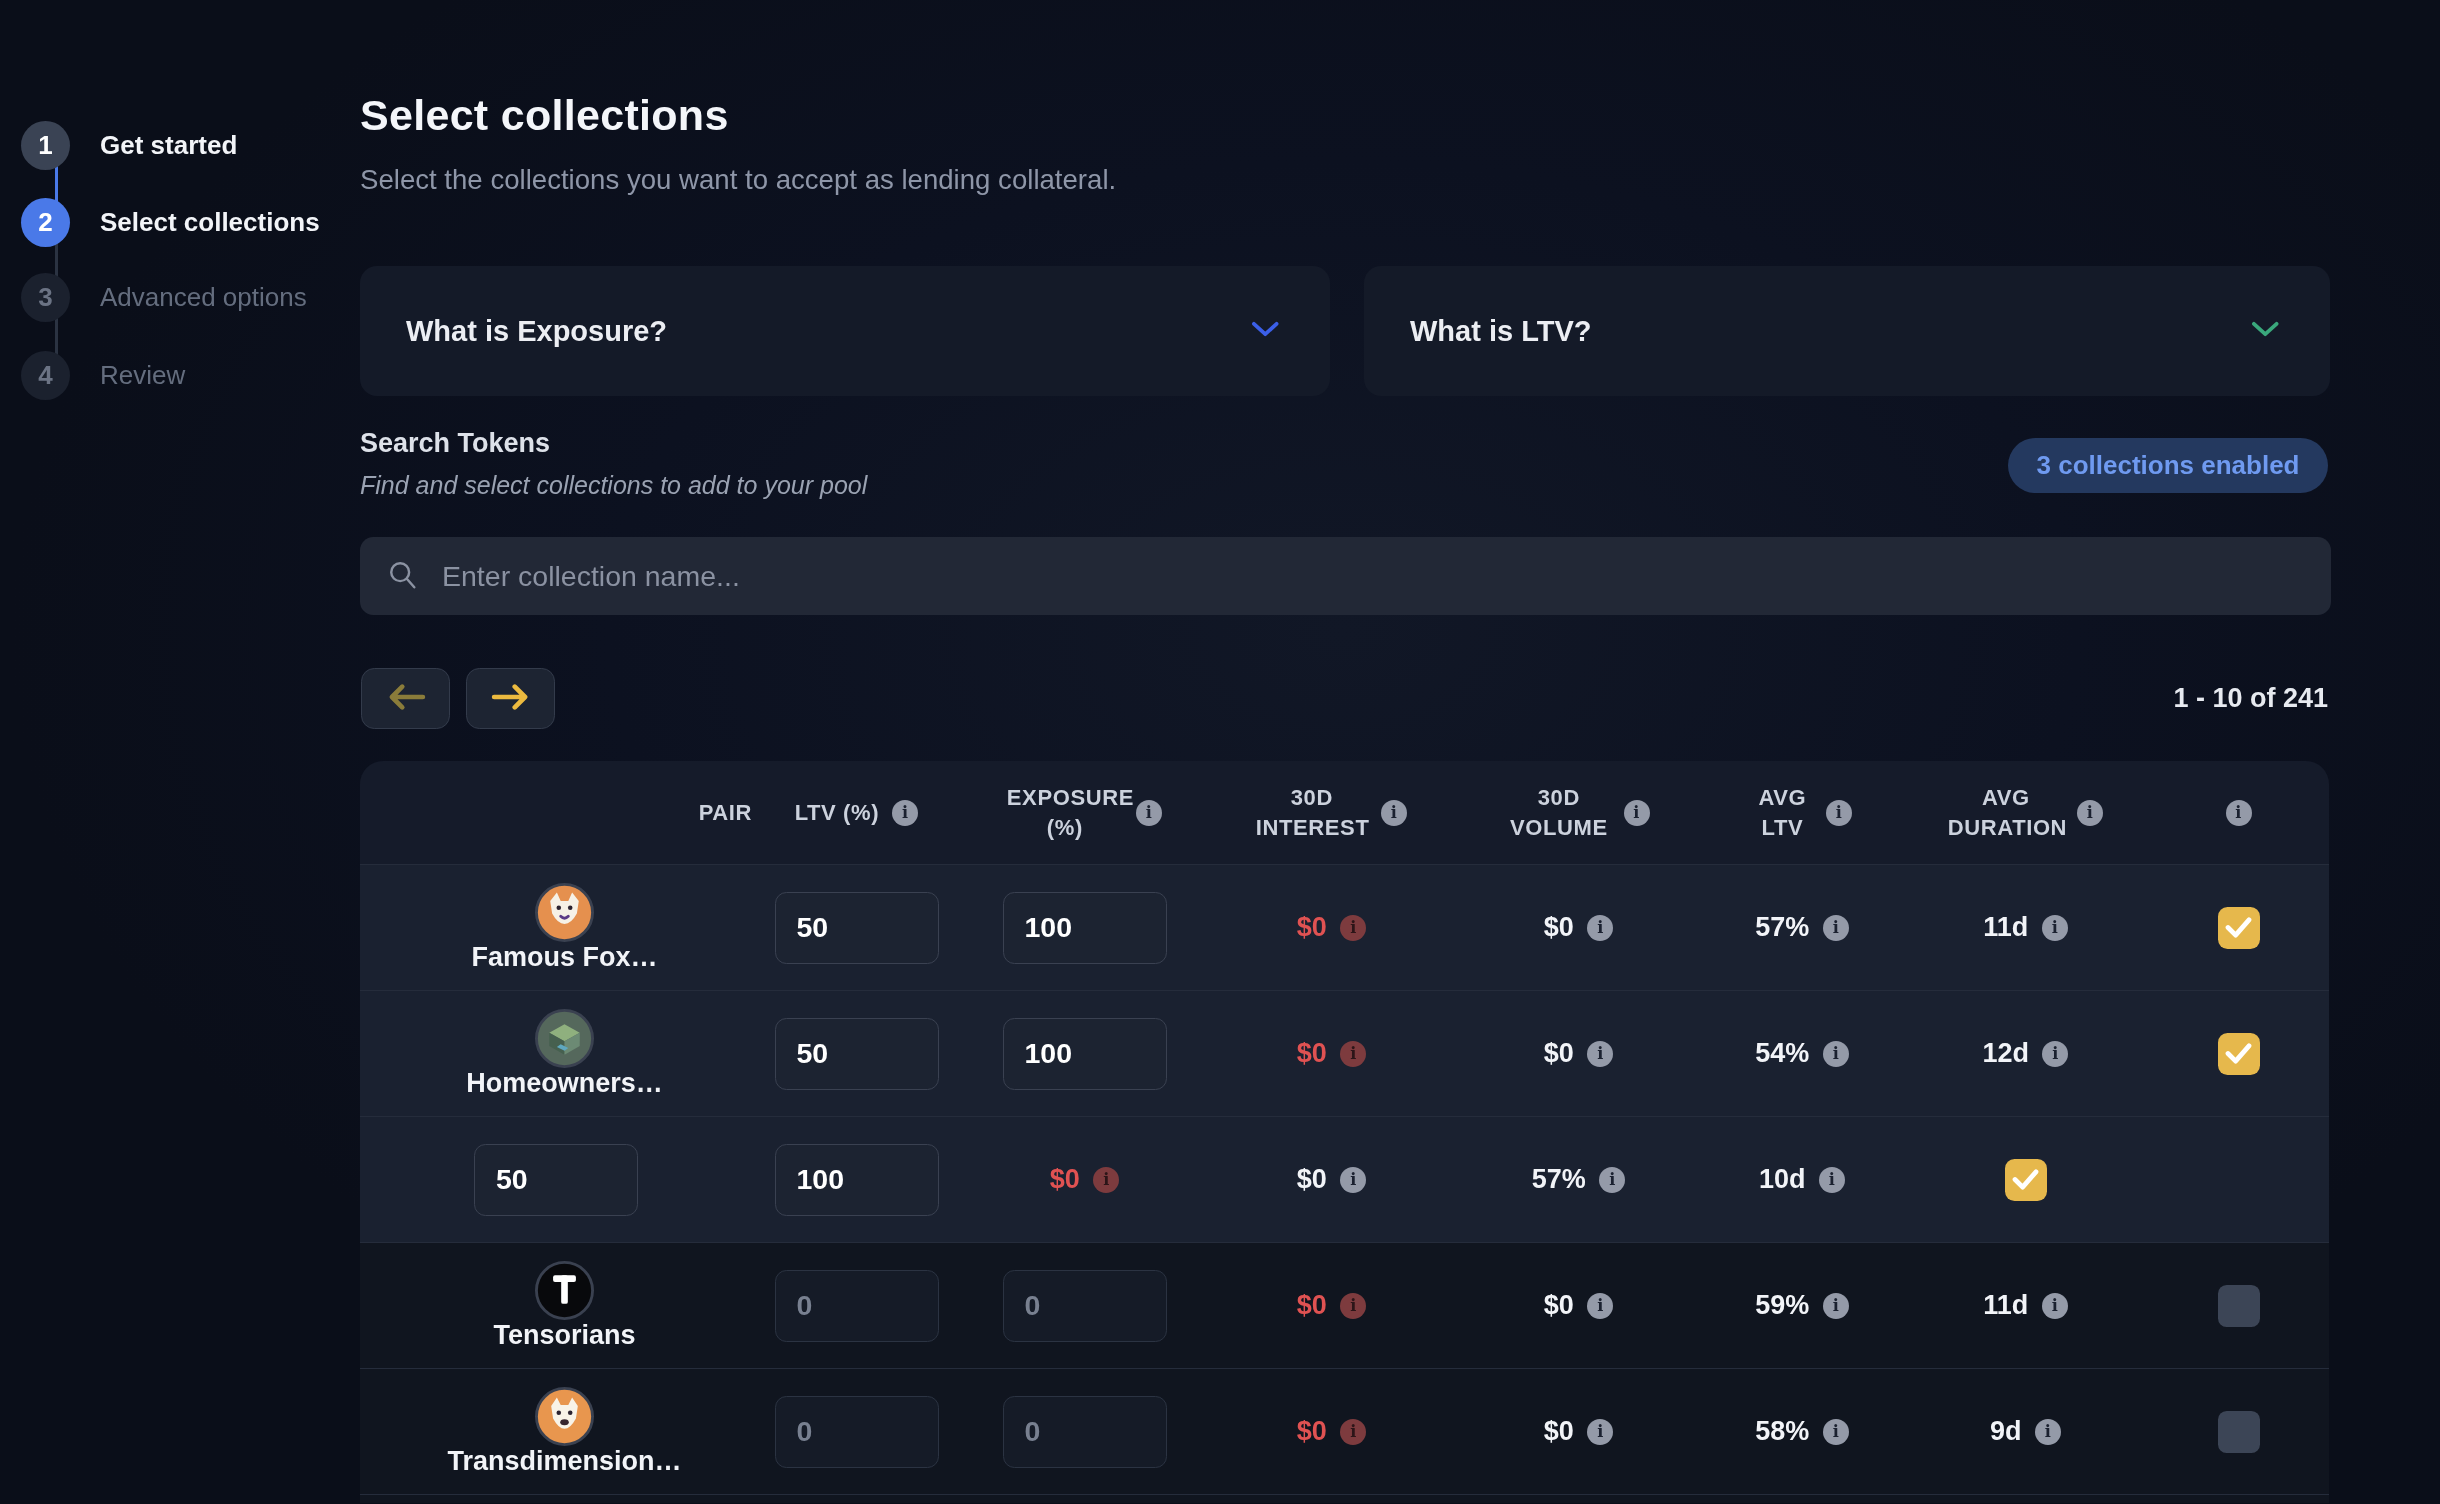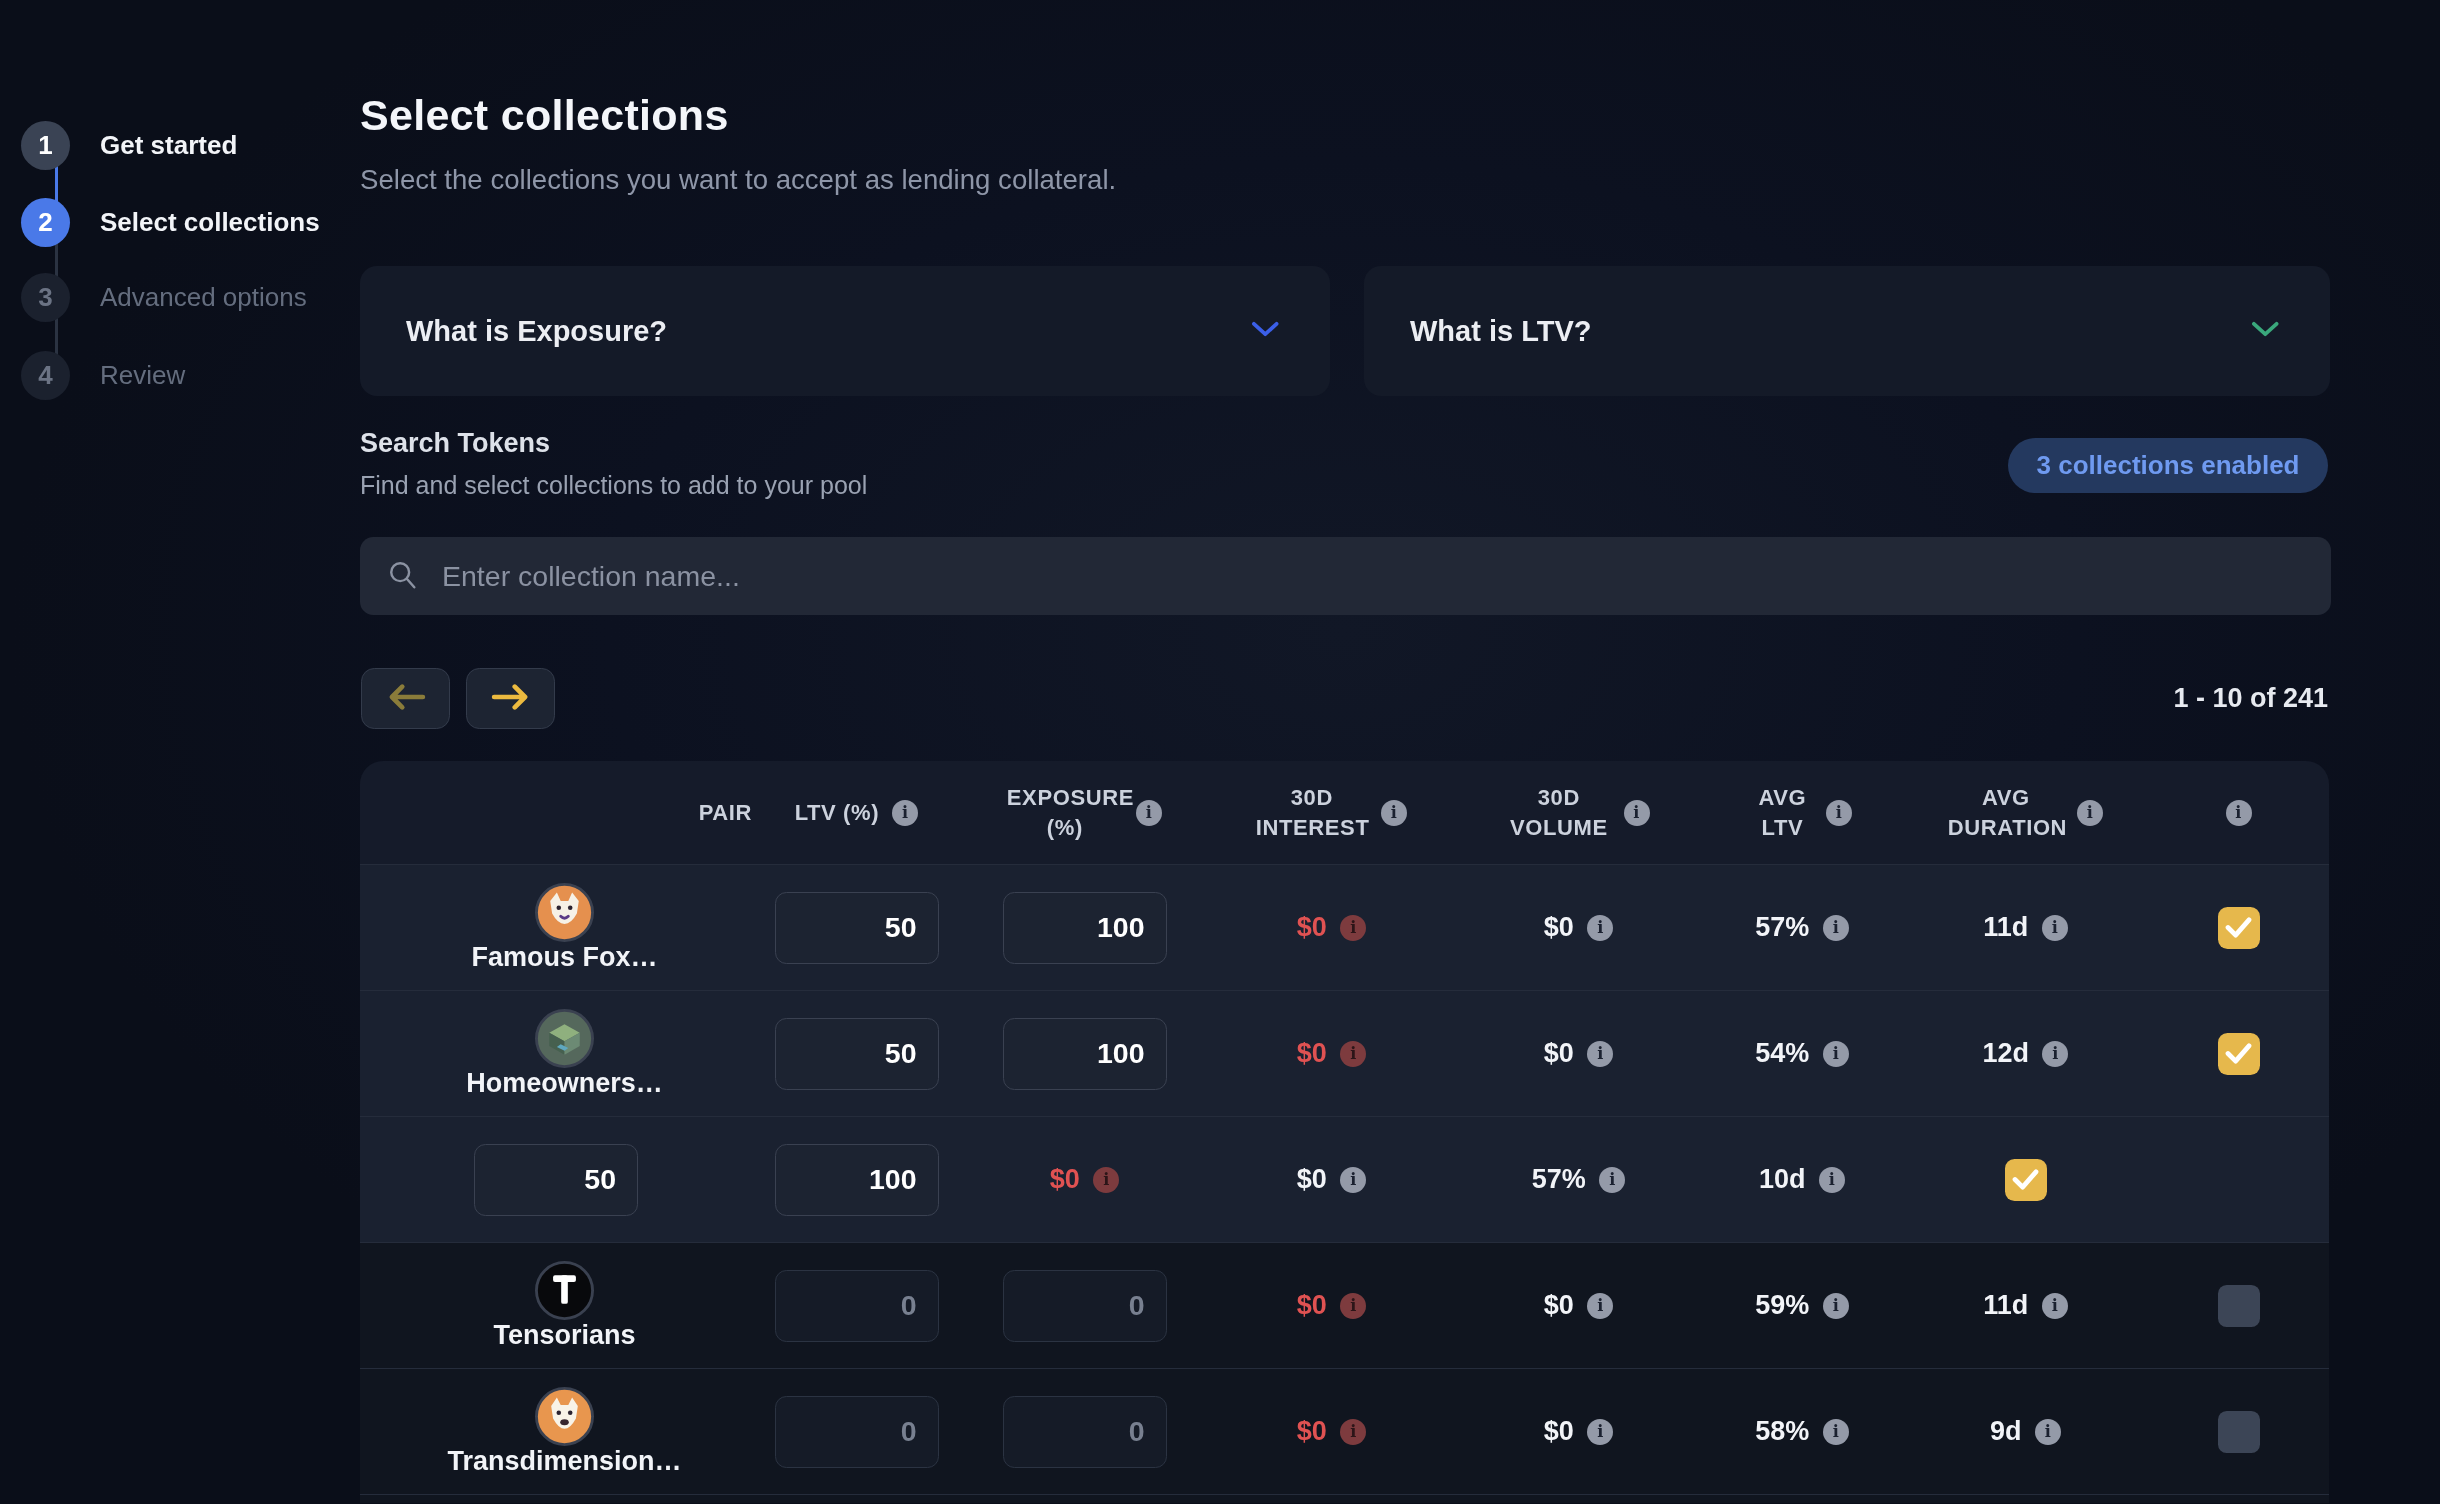--- a/index.html
+++ b/index.html
@@ -36,21 +36,21 @@
   .faq-card {
     position:absolute; top:266px; height:130px; background:#141a28; border-radius:17px;
     display:flex; align-items:center; justify-content:space-between; padding:0 51px 0 46px; cursor:pointer;
   }
   .faq-exposure { left:360px; width:970px; }
   .faq-ltv { left:1364px; width:966px; }
   .faq-q { font-size:29px; font-weight:700; color:#eceef3; }
 
   
   .search-title { position:absolute; left:360px; top:428px; font-size:27px; font-weight:700; color:#dde1e9; }
-  .search-sub { position:absolute; left:360px; top:471px; font-size:25px; color:#9aa2b2; }
+  .search-sub { position:absolute; left:360px; top:471px; font-size:25px; color:#9aa2b2;font-style:italic; }
   .badge {
     position:absolute; top:438px; right:113px; height:55px; border-radius:27.6px; background:#24395f;
     display:flex; align-items:center; padding:0 28.5px; font-size:26px; font-weight:700; color:#6f9af0;
   }
   .search-bar {
     position:absolute; left:360px; top:537px; width:1971px; height:78px; background:#222836;
     border-radius:13.3px; display:flex; align-items:center; padding:0 27px; gap:23px;
   }
   .search-bar input {
     background:transparent; border:none; outline:none; color:#c7ccd6; font-size:28.5px; flex:1;
@@ -83,21 +83,20 @@
 
   .cell-pair { display:flex; align-items:center; padding-left:17px;flex-direction:column; }
   .pair-name { font-size:27px; font-weight:700; color:#f2f4f8; white-space:nowrap; }
   .avatar { width:59px; height:59px; flex:0 0 auto; }
 
   .cell-center { display:flex; align-items:center; justify-content:center; gap:13.3px; }
   .num-input {
     width:164px; height:72px; border-radius:11.4px; background:#1c2331; border:1px solid #3a4151;
     color:#fff; font-size:28.5px; font-weight:700; padding:0 21px; outline:none;
     font-family:"Liberation Sans","DejaVu Sans",sans-serif;
-    text-align:right;
   }
   .row-disabled .num-input { background:#151b27; border-color:#2b3342; color:#788090; font-weight:600; }
 
   .val { font-size:27px; font-weight:700; color:#f2f4f8; white-space:nowrap; }
   .val-red { color:#e05252; }
 
   .info {
     width:26px; height:26px; border-radius:50%; background:#949aa8; color:#1b2130;
     display:inline-flex; align-items:center; justify-content:center; font-size:16px; font-weight:700;
     font-family:"DejaVu Serif","Liberation Serif",serif; flex:0 0 auto; cursor:pointer;

